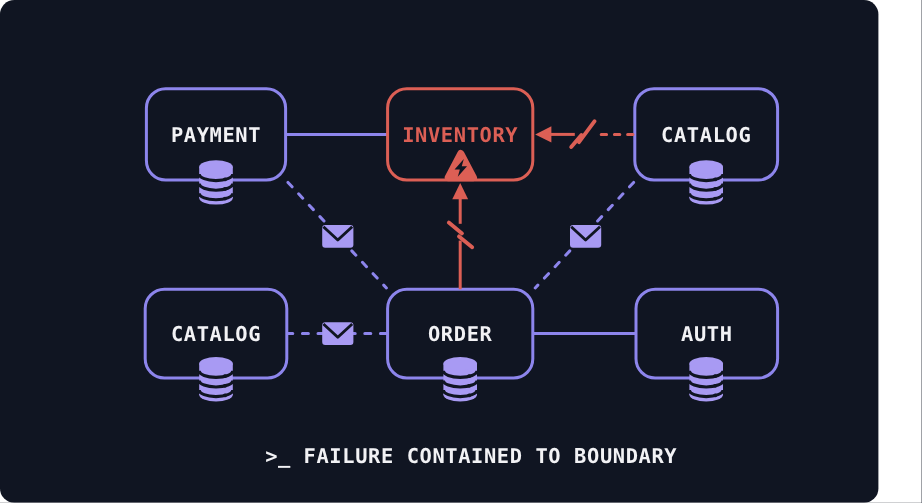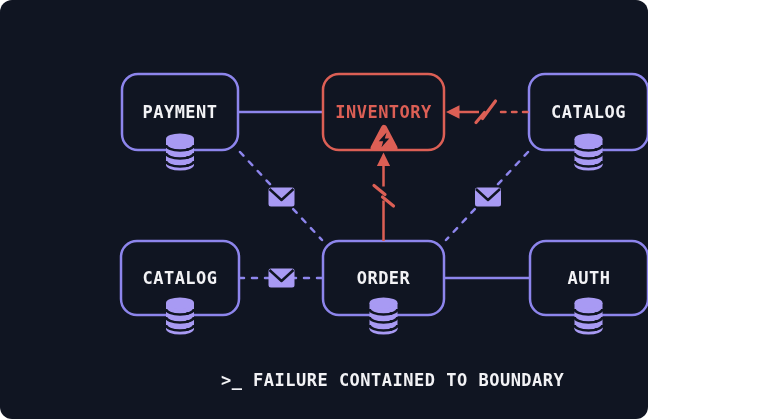--- a/index.html
+++ b/index.html
@@ -10,21 +10,21 @@
     --alert:#dc5f55;
     --text:#f2f2f5;
   }
   *{margin:0;padding:0;box-sizing:border-box;}
   body{
     width:768px;height:419px;background:var(--page);
     font-family:"DejaVu Sans Mono", monospace;
     overflow:hidden;
   }
   .stage{
-    position:relative;width:648px;height:419px;
+    position:relative;width:732px;height:419px;
     background:var(--bg);border-radius:12px;overflow:hidden;
   }
   svg{display:block;}
   .lk{fill:none;stroke-width:2.5;}
   .solid-p{stroke:var(--primary);}
   .dash-p{stroke:var(--primary);stroke-dasharray:5 8;stroke-linecap:round;}
   .solid-a{stroke:var(--alert);}
   .dash-a{stroke:var(--alert);stroke-dasharray:4.5 6.5;stroke-linecap:round;}
   .node-rect{fill:var(--bg);stroke:var(--primary);stroke-width:2.5;}
   .node-rect.failed{stroke:var(--alert);}

